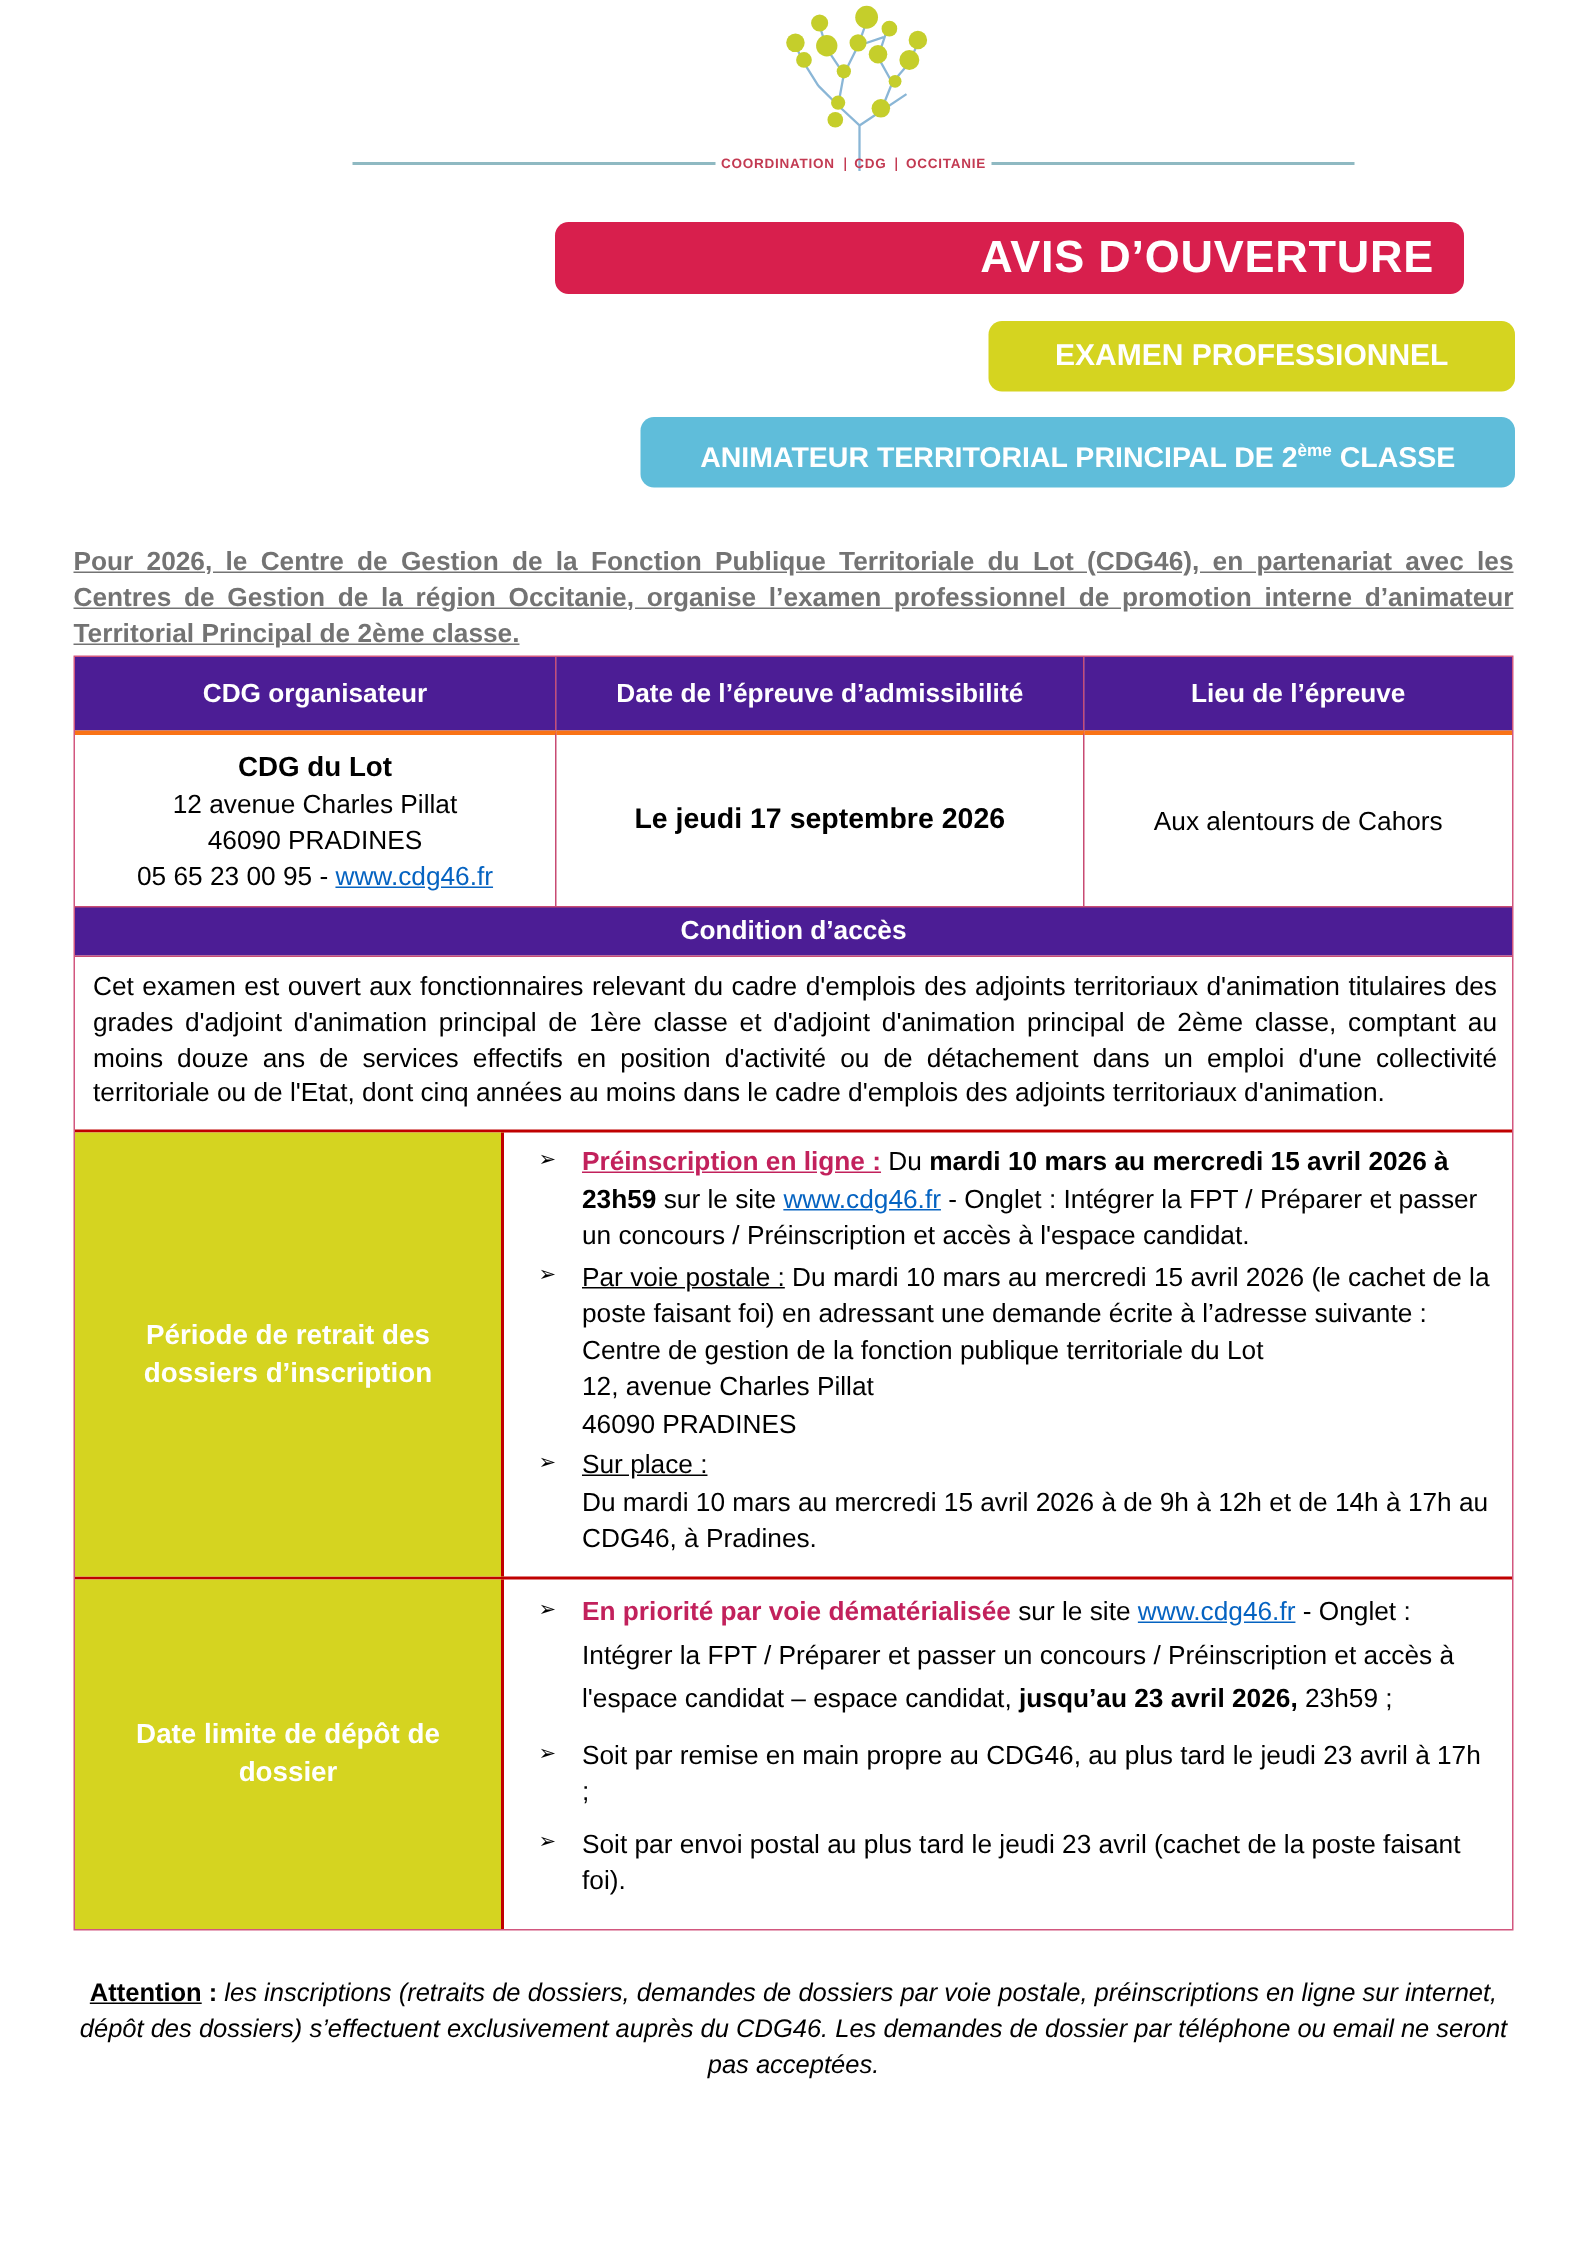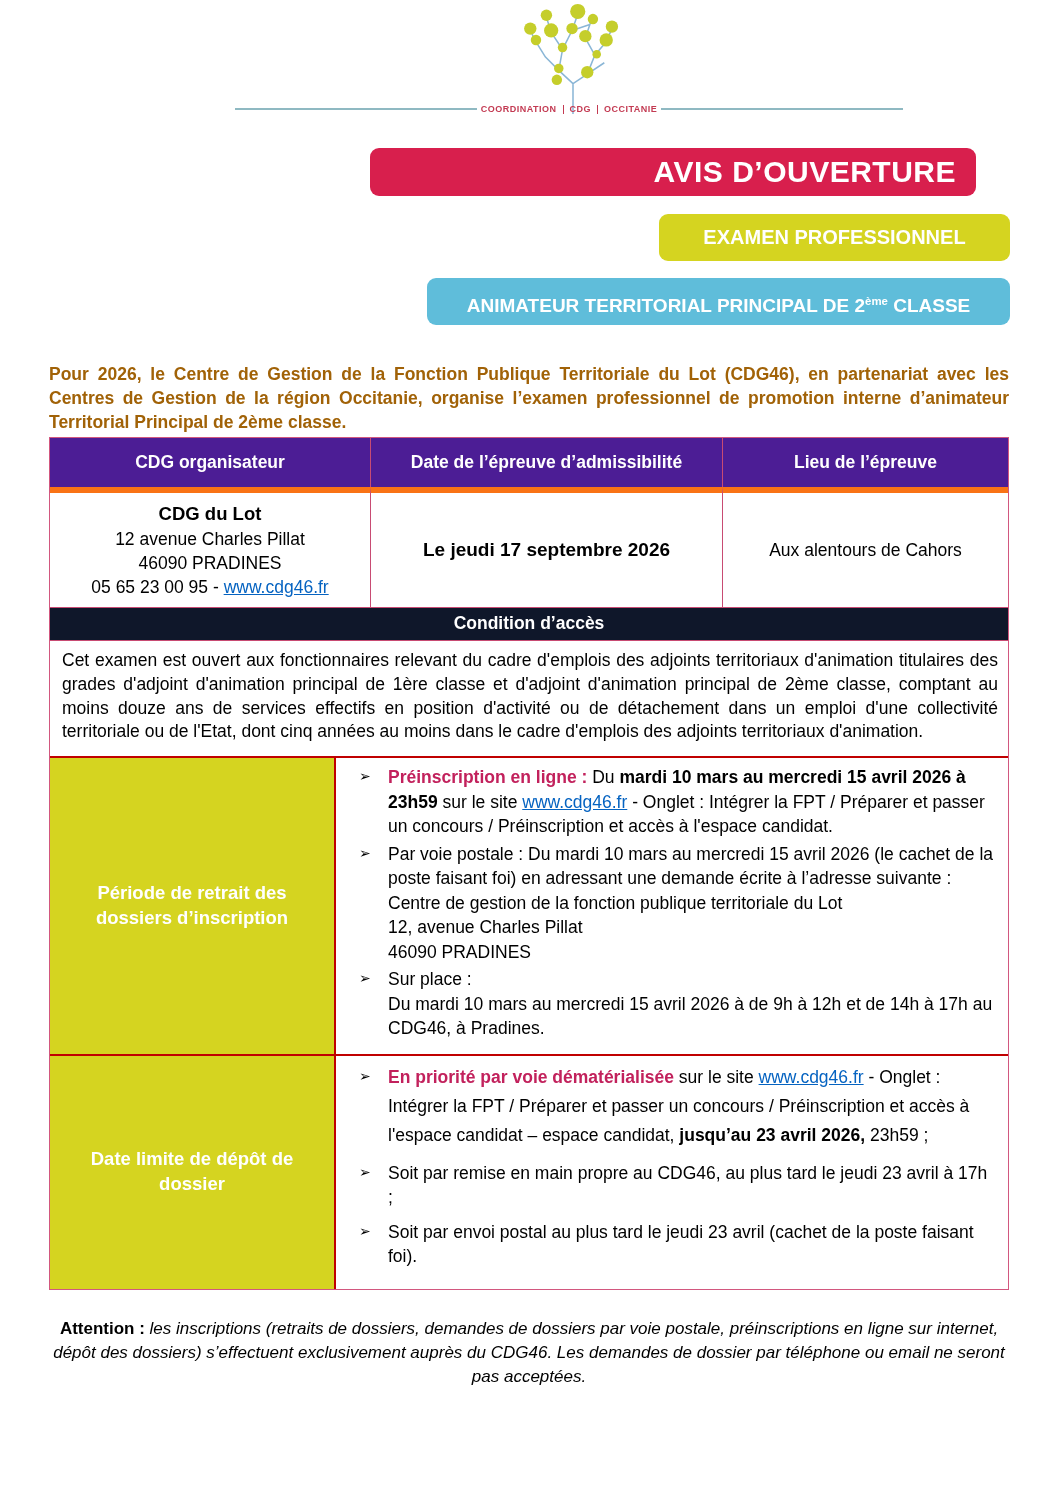--- a/index.html
+++ b/index.html
@@ -17,53 +17,53 @@
   
   .banner{position:absolute;border-radius:9px;color:#fff;font-weight:bold;box-sizing:border-box;}
   .banner-notice{left:370px;top:148px;width:606px;height:48px;line-height:48px;background:#D81F4D;
     text-align:right;padding-right:20px;font-size:30px;letter-spacing:.5px;}
   .banner-exam{left:659px;top:214px;width:351px;height:47px;line-height:47px;background:#D5D420;
     text-align:center;font-size:20px;}
   .banner-grade{left:427px;top:278px;width:583px;height:47px;line-height:47px;background:#5FBDDA;
     text-align:center;font-size:19px;}
 
   
-  .intro{position:absolute;left:49px;top:344px;width:960px;color:#a16207;font-weight:bold;
-    font-size:17.5px;line-height:1.38;text-align:justify;}
+  .intro{position:absolute;left:49px;top:344px;width:960px;color:#737373;font-weight:bold;
+    font-size:17.5px;line-height:1.38;text-align:justify;text-decoration:underline;}
 
   
   .tbl{position:absolute;left:49px;top:437px;width:960px;border:1px solid #D2577F;box-sizing:border-box;background:#fff;}
   .grid3{display:grid;grid-template-columns:321px 352px 1fr;}
   .th{background:#4c1d95;color:#fff;font-weight:bold;font-size:17.5px;text-align:center;
     padding:14px 4px;border-right:1px solid #C84B73;}
   .th:last-child{border-right:none;}
-  .td{border-right:1px solid #C84B73;border-top:6px solid #f97316;text-align:center;font-size:17.5px;
+  .td{border-right:1px solid #C84B73;border-top:3px solid #f97316;text-align:center;font-size:17.5px;
     padding:8px 6px;min-height:100px;box-sizing:border-box;display:flex;flex-direction:column;
     align-items:center;justify-content:center;line-height:1.38;}
   .td:last-child{border-right:none;}
   .org-name{font-weight:bold;font-size:18.5px;}
   .exam-date{font-weight:bold;font-size:19px;}
-  .bar{background:#0f172a;color:#fff;font-weight:bold;font-size:17.5px;text-align:center;
+  .bar{background:#4c1d95;color:#fff;font-weight:bold;font-size:17.5px;text-align:center;
     padding:5px 0 6px;border-top:1px solid #C84B73;}
   .access-text{font-size:17.5px;line-height:1.36;padding:8px 10px 12px 12px;text-align:justify;border-top:1px solid #C84B73;}
 
   .brow{display:grid;grid-template-columns:286px 1fr;border-top:2px solid #C00000;}
   .ycell{background:#D5D420;border-right:2px solid #C00000;display:flex;align-items:center;justify-content:center;
     text-align:center;color:#fff;font-weight:bold;font-size:18.5px;line-height:1.35;padding:10px 18px;box-sizing:border-box;}
   .bullets{padding:7px 12px 10px 6px;}
   .bullet{display:flex;font-size:17.5px;line-height:1.4;margin:0 0 3px;}
   .bullet .bg{flex:none;width:46px;padding-left:17px;box-sizing:border-box;font-size:14px;padding-top:2px;
     font-family:"DejaVu Sans",sans-serif;}
   .bullet .bt{flex:1;white-space:pre-line;}
   .bullets-loose .bullet{margin-bottom:10px;}
   .bullet.loose{line-height:1.68;}
 
   
   .rt-b{font-weight:bold;}
-  .rt-u{}
+  .rt-u{text-decoration:underline;}
   .rt-i{font-style:italic;}
   .rt-pink{color:#C2215C;}
   .rt-link{color:#0563C1;text-decoration:underline;cursor:pointer;}
   .rt-sup{vertical-align:super;font-size:.6em;}
 
   
   .attention{position:absolute;left:49px;top:1300px;width:960px;text-align:center;font-size:17px;line-height:1.4;}
 </style>
 </head>
 <body>

